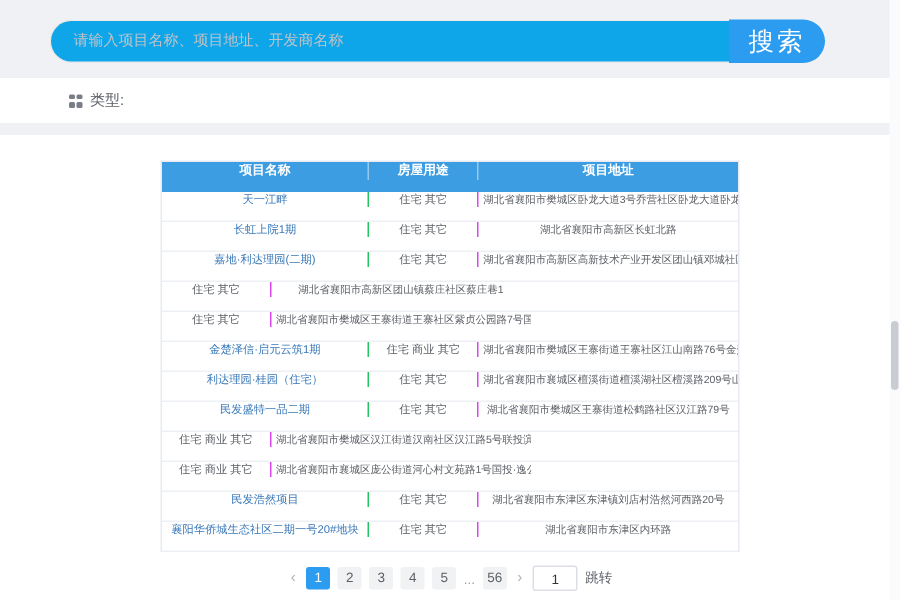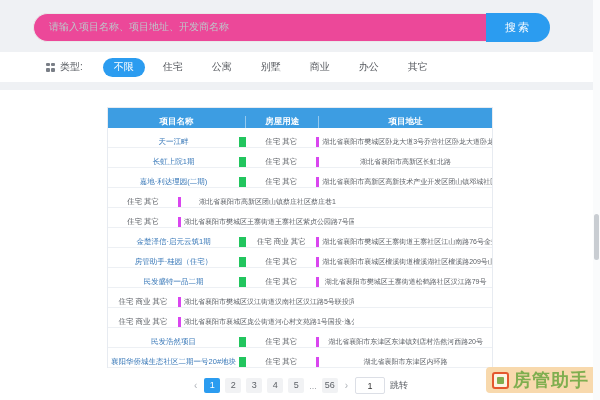--- a/index.html
+++ b/index.html
@@ -5,49 +5,49 @@
   html,body{margin:0;padding:0;}
   body{
     width:600px;height:400px;overflow:hidden;position:relative;
     background:#eff1f4;
     font-family:"Liberation Sans","DejaVu Sans",sans-serif;
     color:#333;
   }
   
   .search-row{display:flex;margin:13px 50px 0 33px;height:29px;}
   .search-input{
-    flex:1;border:1px solid #e9e9e9;border-right:none;background:#ec4899;
-    border-radius:15px 0 0 15px;padding:0 15px;font-size:10px;color:#333;outline:none;font-family:Liberation Mono, monospace;
+    flex:1;border:1px solid #e9e9e9;border-right:none;background:#0ea5e9;
+    border-radius:15px 0 0 15px;padding:0 15px;font-size:10px;color:#333;outline:none;
   }
   .search-input::placeholder{color:#bfc3c9;}
   .search-btn{
-    width:64px;border:none;background:#2b9cf0;color:#fff;font-size:11px;
+    width:64px;border:none;background:#2b9cf0;color:#fff;font-size:17px;
     border-radius:0 15px 15px 0;cursor:pointer;letter-spacing:2px;
   }
   
   .filter-bar{
     margin-top:10px;background:#fff;height:30px;display:flex;align-items:center;
     padding-left:46px;
   }
   .grid-icon{width:9px;height:9px;display:grid;grid-template-columns:1fr 1fr;gap:1.5px;margin-right:5px;}
   .grid-icon i{background:#7a7f87;border-radius:1px;}
-  .filter-label{font-size:10px;color:#5d6167;margin-right:20px;}
+  .filter-label{font-size:10px;color:#5d6167;margin-right:8px;}
   .pill{
     font-size:10px;color:#55585e;padding:2.5px 11px;margin-right:7px;
     border-radius:11px;cursor:pointer;white-space:nowrap;
   }
   .pill.active{background:#2b9cf0;color:#fff;}
   
   .main-card{background:#fff;margin-top:8px;height:312px;position:relative;padding-top:17px;box-sizing:border-box;}
   .table{width:384px;margin:0 auto;border:1px solid #e7ebf1;border-bottom:none;}
-  .t-row{display:flex;height:19px;align-items:flex-end;border-bottom:1px solid #edf0f4;background:#fff;}
+  .t-row{display:flex;height:19px;align-items:flex-start;border-bottom:1px solid #edf0f4;background:#fff;}
   .t-head{background:#3d9de2;height:20px;border-bottom:none;}
   .t-cell{box-sizing:border-box;text-align:center;white-space:nowrap;overflow:hidden;padding:0 3px;}
-  .c-name{width:36%;border-right:7px solid #22c55e;font-size:7.5px;color:#3878b8;cursor:pointer;}
-  .c-use{width:19%;border-right:3px solid #d946ef;font-size:7.5px;color:#5d6167;}
+  .c-name{width:36%;border-right:1px solid #22c55e;font-size:7.5px;color:#3878b8;cursor:pointer;}
+  .c-use{width:19%;border-right:1px solid #d946ef;font-size:7.5px;color:#5d6167;}
   .c-addr{width:45%;font-size:7px;color:#5d6167;}
   .t-head .t-cell{color:#fff;font-size:8.5px;font-weight:bold;cursor:default;}
   .t-head .c-name,.t-head .c-use{border-right:1px solid rgba(255,255,255,.45);}
   
   .pagination{display:flex;justify-content:center;align-items:center;margin-top:9px;gap:5px;font-size:9px;color:#606266;}
   .pg-arrow{color:#aeb2b8;cursor:pointer;font-size:10px;padding:0 2px;}
   .pg-btn{
     min-width:10px;height:15px;line-height:15px;padding:0 3px;text-align:center;
     background:#f1f2f4;border-radius:2px;cursor:pointer;color:#5d6167;
   }
@@ -79,29 +79,20 @@
 </div>
 
 <div class="filter-bar">
   <span class="grid-icon">
     <i></i>
       <i></i>
       <i></i>
       <i></i>
   </span>
   <span class="filter-label">类型:</span>
-  <span id="filter-pills" style="display:flex;">
-      <span class="pill active">不限</span>
-      <span class="pill">住宅</span>
-      <span class="pill">公寓</span>
-      <span class="pill">别墅</span>
-      <span class="pill">商业</span>
-      <span class="pill">办公</span>
-      <span class="pill">其它</span>
-    </span>
 </div>
 
 <div class="main-card">
   <div class="table">
     <div class="t-row t-head" id="table-head">
         <div class="t-cell c-name">项目名称</div>
         <div class="t-cell c-use">房屋用途</div>
         <div class="t-cell c-addr">项目地址</div>
       </div>
     <div id="table-body">
@@ -127,21 +118,21 @@
         <div class="t-row">
           <div class="t-cell c-use">住宅 其它</div>
           <div class="t-cell c-addr">湖北省襄阳市樊城区王寨街道王寨社区紫贞公园路7号国投·襄阳院子东院</div>
         </div>
         <div class="t-row">
           <div class="t-cell c-name">金楚泽信·启元云筑1期</div>
           <div class="t-cell c-use">住宅 商业 其它</div>
           <div class="t-cell c-addr">湖北省襄阳市樊城区王寨街道王寨社区江山南路76号金楚泽信·启元云筑</div>
         </div>
         <div class="t-row">
-          <div class="t-cell c-name">房管助手·桂园（住宅）</div>
+          <div class="t-cell c-name">利达理园·桂园（住宅）</div>
           <div class="t-cell c-use">住宅 其它</div>
           <div class="t-cell c-addr">湖北省襄阳市襄城区檀溪街道檀溪湖社区檀溪路209号山水檀溪·桂园</div>
         </div>
         <div class="t-row">
           <div class="t-cell c-name">民发盛特一品二期</div>
           <div class="t-cell c-use">住宅 其它</div>
           <div class="t-cell c-addr">湖北省襄阳市樊城区王寨街道松鹤路社区汉江路79号</div>
         </div>
         <div class="t-row">
           <div class="t-cell c-use">住宅 商业 其它</div>
@@ -171,23 +162,17 @@
       <span class="pg-btn">3</span>
       <span class="pg-btn">4</span>
       <span class="pg-btn">5</span>
       <span class="pg-ellipsis">...</span>
       <span class="pg-btn">56</span>
       <span class="pg-arrow">›</span>
       <input class="jump-input" value="1" style="">
       <span class="jump-label">跳转</span>
     </div>
 
-  <div class="watermark">
-    <span class="wm-icon">
-        <i></i>
-      </span>
-    <span class="wm-text">房管助手</span>
-  </div>
 </div>
 
 <div class="scrollbar">
   <div class="scroll-thumb"></div>
 </div>
 
 </body></html>

